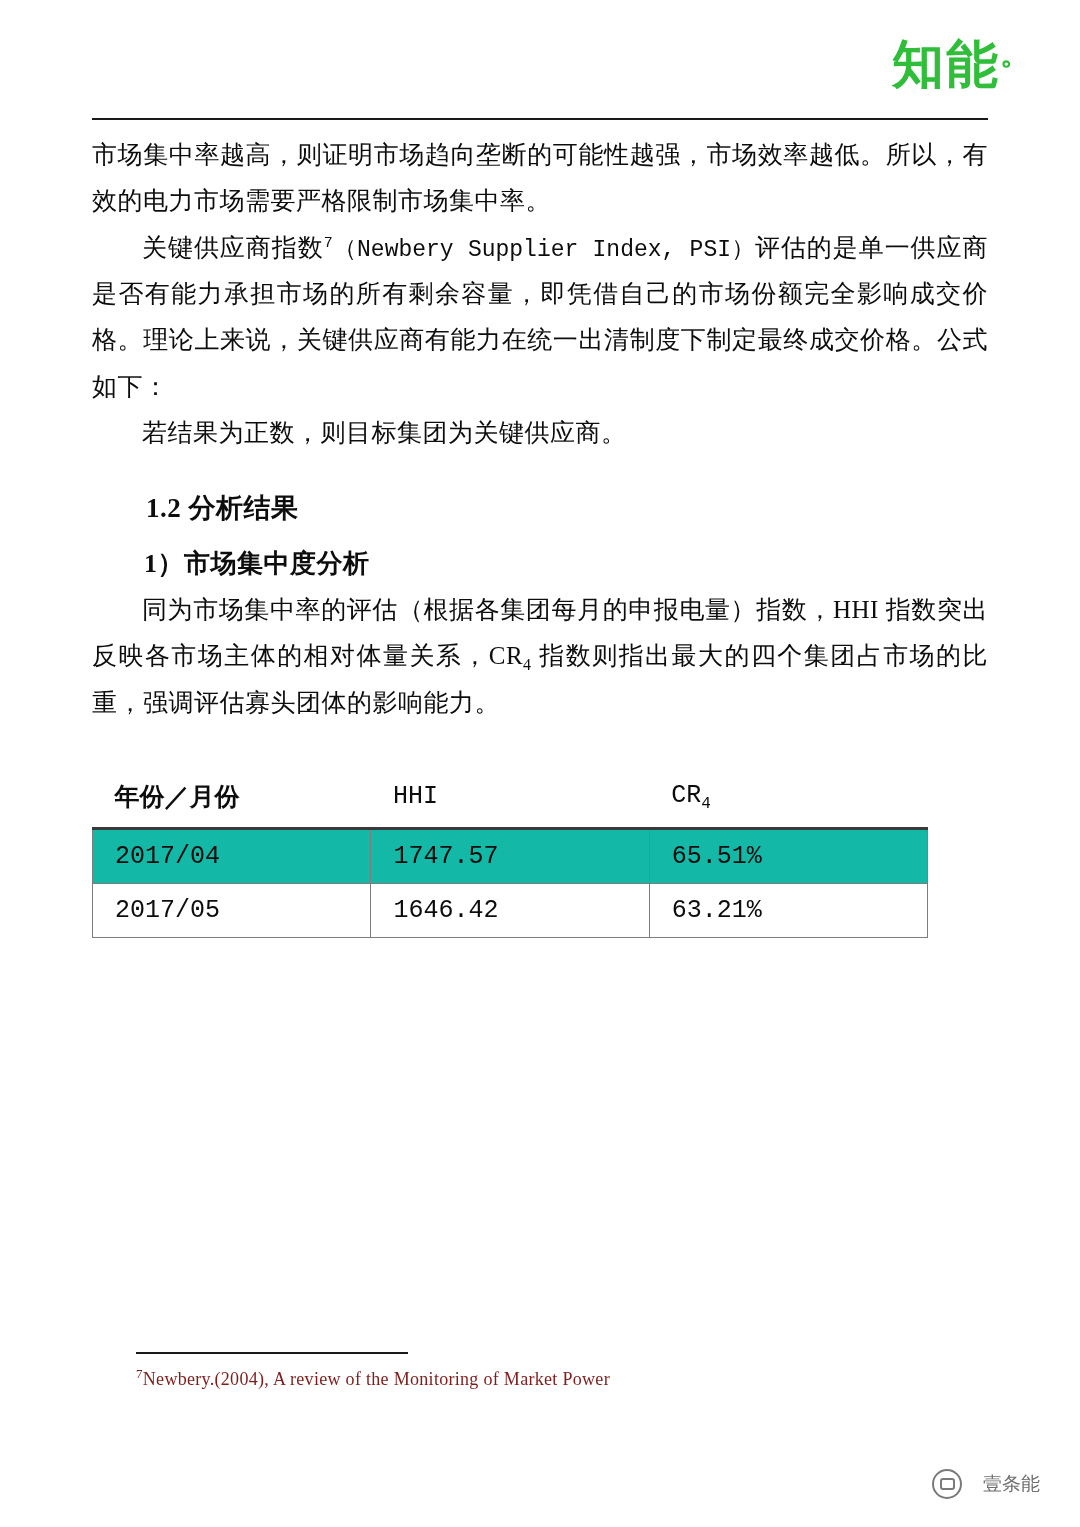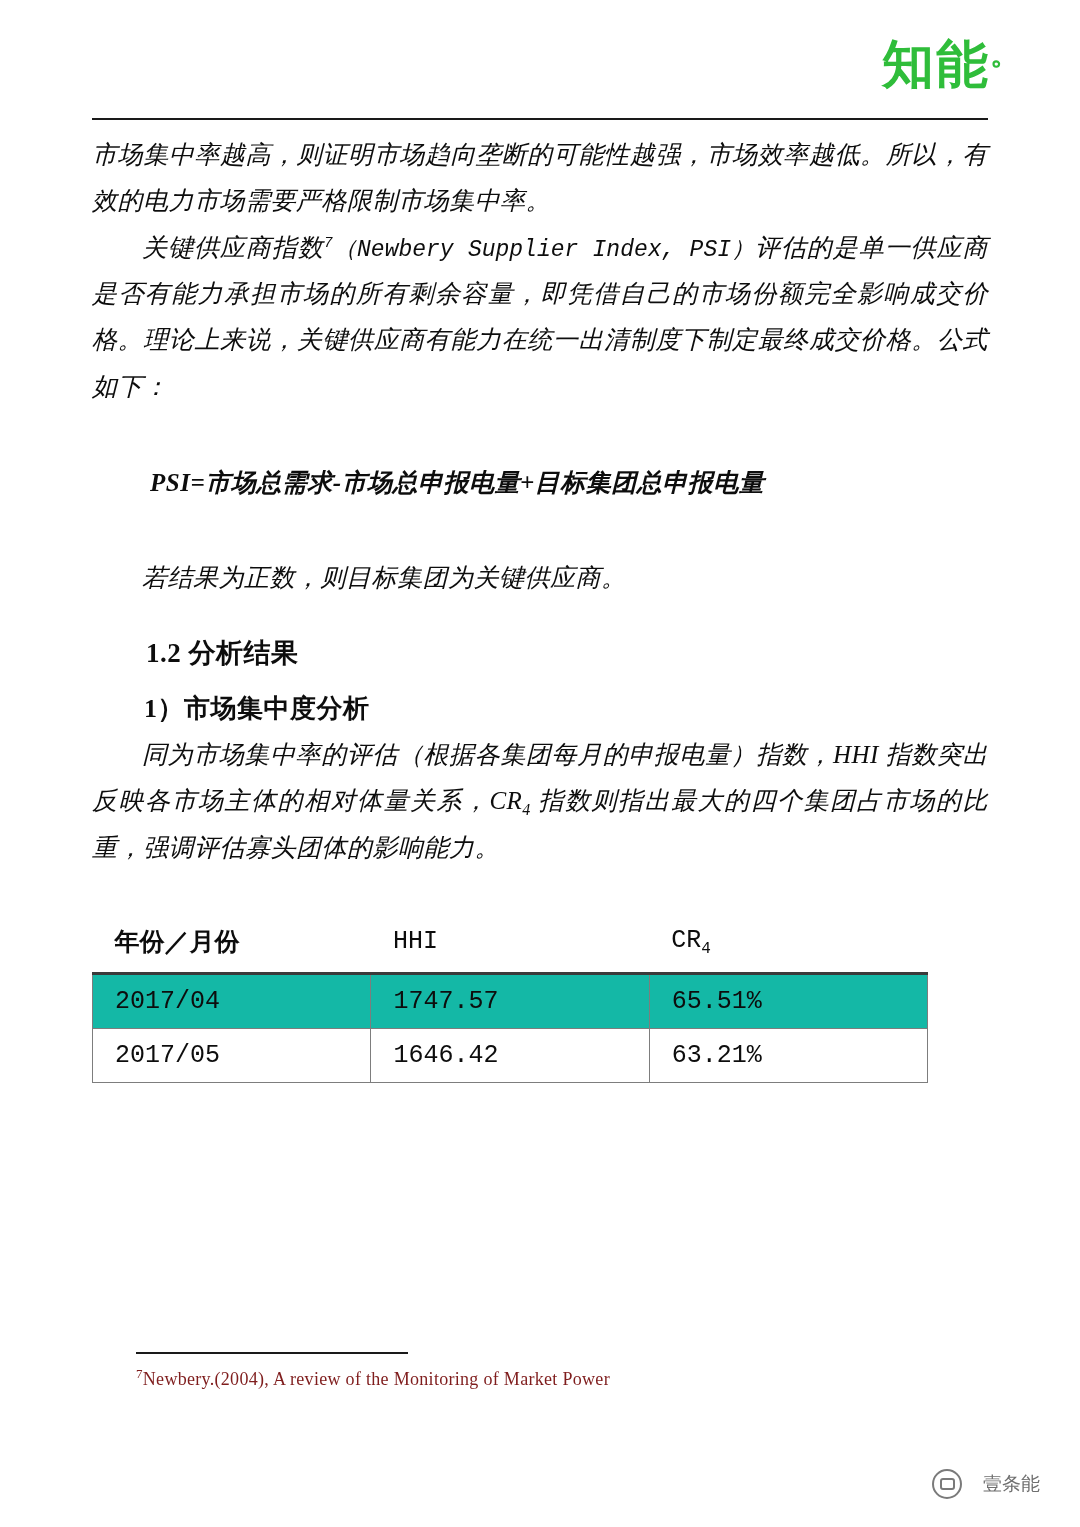--- a/index.html
+++ b/index.html
@@ -18,21 +18,21 @@
   .page {
     position: relative;
     width: 1080px;
     height: 1527px;
     box-sizing: border-box;
   }
   
   .logo {
     position: absolute;
     top: 38px;
-    right: 58px;
+    right: 48px;
     font-family: "DejaVu Sans", sans-serif;
     font-weight: bold;
     font-size: 52px;
     color: #2fbd3a;
     letter-spacing: 2px;
     line-height: 1;
   }
   .logo .dot {
     font-size: 30px;
     vertical-align: super;
@@ -53,21 +53,20 @@
     left: 92px;
     width: 896px;
   }
   p.body-text {
     margin: 0 0 0 0;
     font-size: 25px;
     line-height: 1.85;
     text-align: justify;
     text-justify: inter-ideograph;
     letter-spacing: 0.5px;
-    font-style: italic;
   }
   p.indent {
     text-indent: 2em;
   }
   h3.heading {
     font-size: 25px;
     font-weight: bold;
     margin: 6px 0 2px 0;
     text-indent: 2em;
     letter-spacing: 0.5px;
@@ -218,21 +217,20 @@
 
   <div class="header-rule"></div>
 
   <div class="content">
 
     <p class="body-text">市场集中率越高，则证明市场趋向垄断的可能性越强，市场效率越低。所以，有效的电力市场需要严格限制市场集中率。</p>
 
 
     <p class="body-text indent"><span>关键供应商指数</span><sup class="fn">7</sup><span class="latin">（Newbery Supplier Index, PSI）</span><span>评估的是单一供应商是否有能力承担市场的所有剩余容量，即凭借自己的市场份额完全影响成交价格。理论上来说，关键供应商有能力在统一出清制度下制定最终成交价格。公式如下：</span></p>
 
-    <p class="formula">PSI=市场总需求-市场总申报电量+目标集团总申报电量</p>
 
     <p class="body-text indent">若结果为正数，则目标集团为关键供应商。</p>
 
     <h2 class="section-heading">1.2 分析结果</h2>
 
     <h3 class="sub-heading">1）市场集中度分析</h3>
 
     <p class="body-text indent"><span>同为市场集中率的评估（根据各集团每月的申报电量）指数，HHI 指数突出反映各市场主体的相对体量关系，CR</span><span class="sub-num">4</span><span> 指数则指出最大的四个集团占市场的比重，强调评估寡头团体的影响能力。</span></p>
 
     <table class="data-table">

